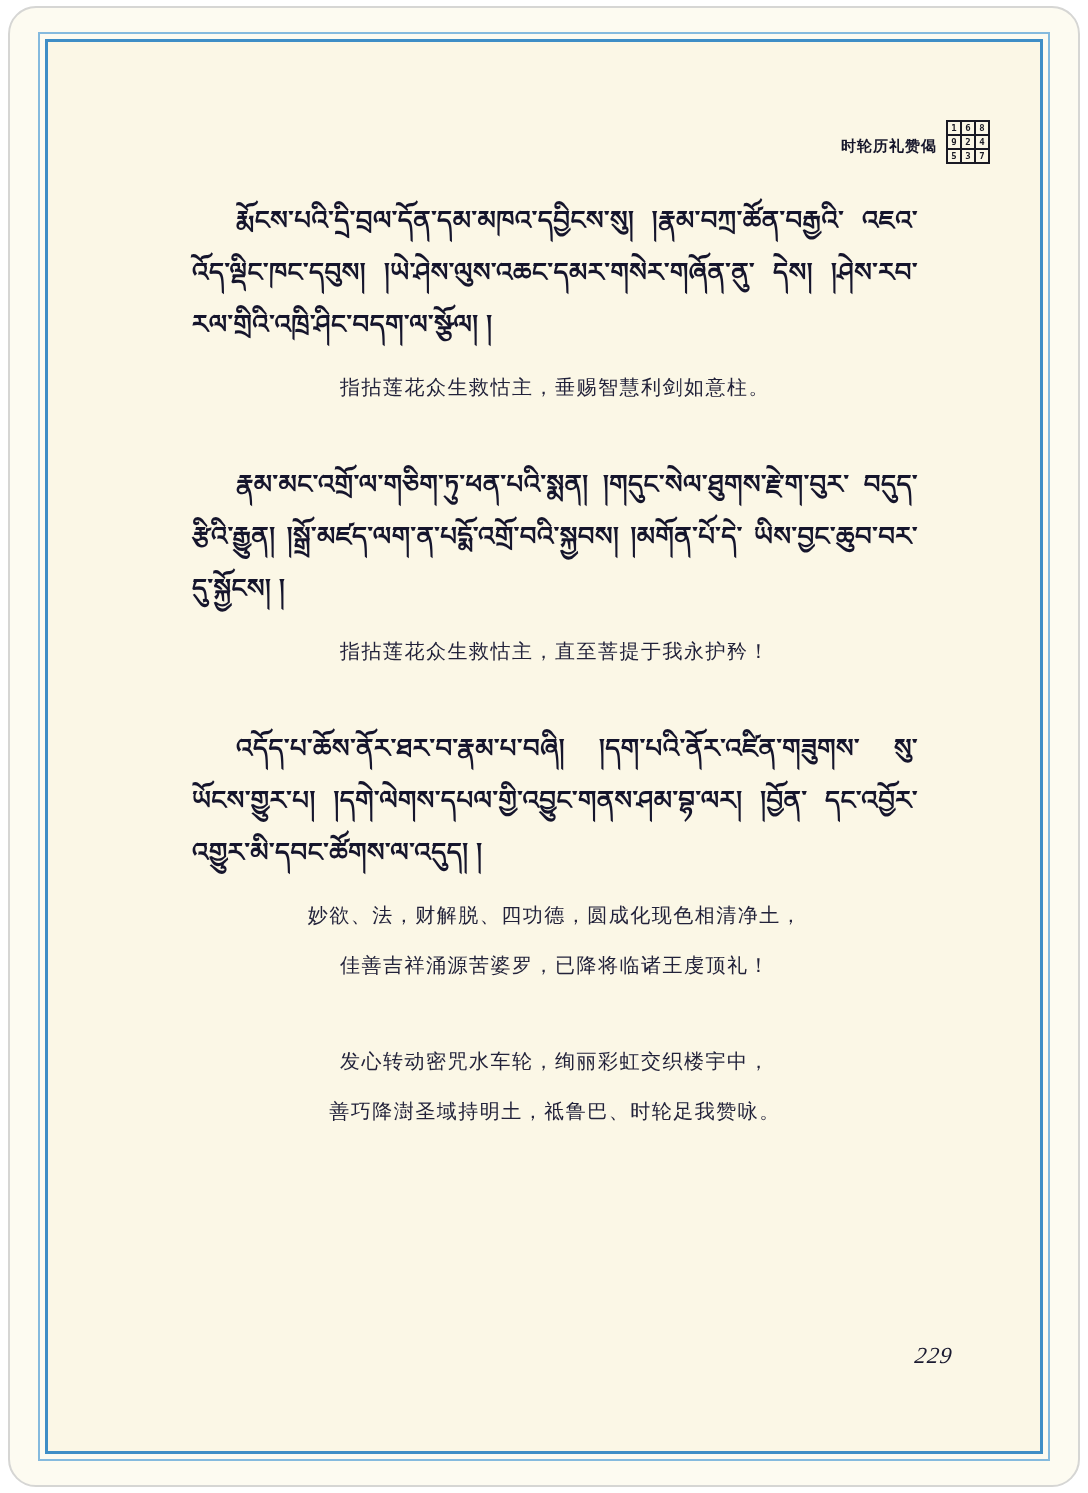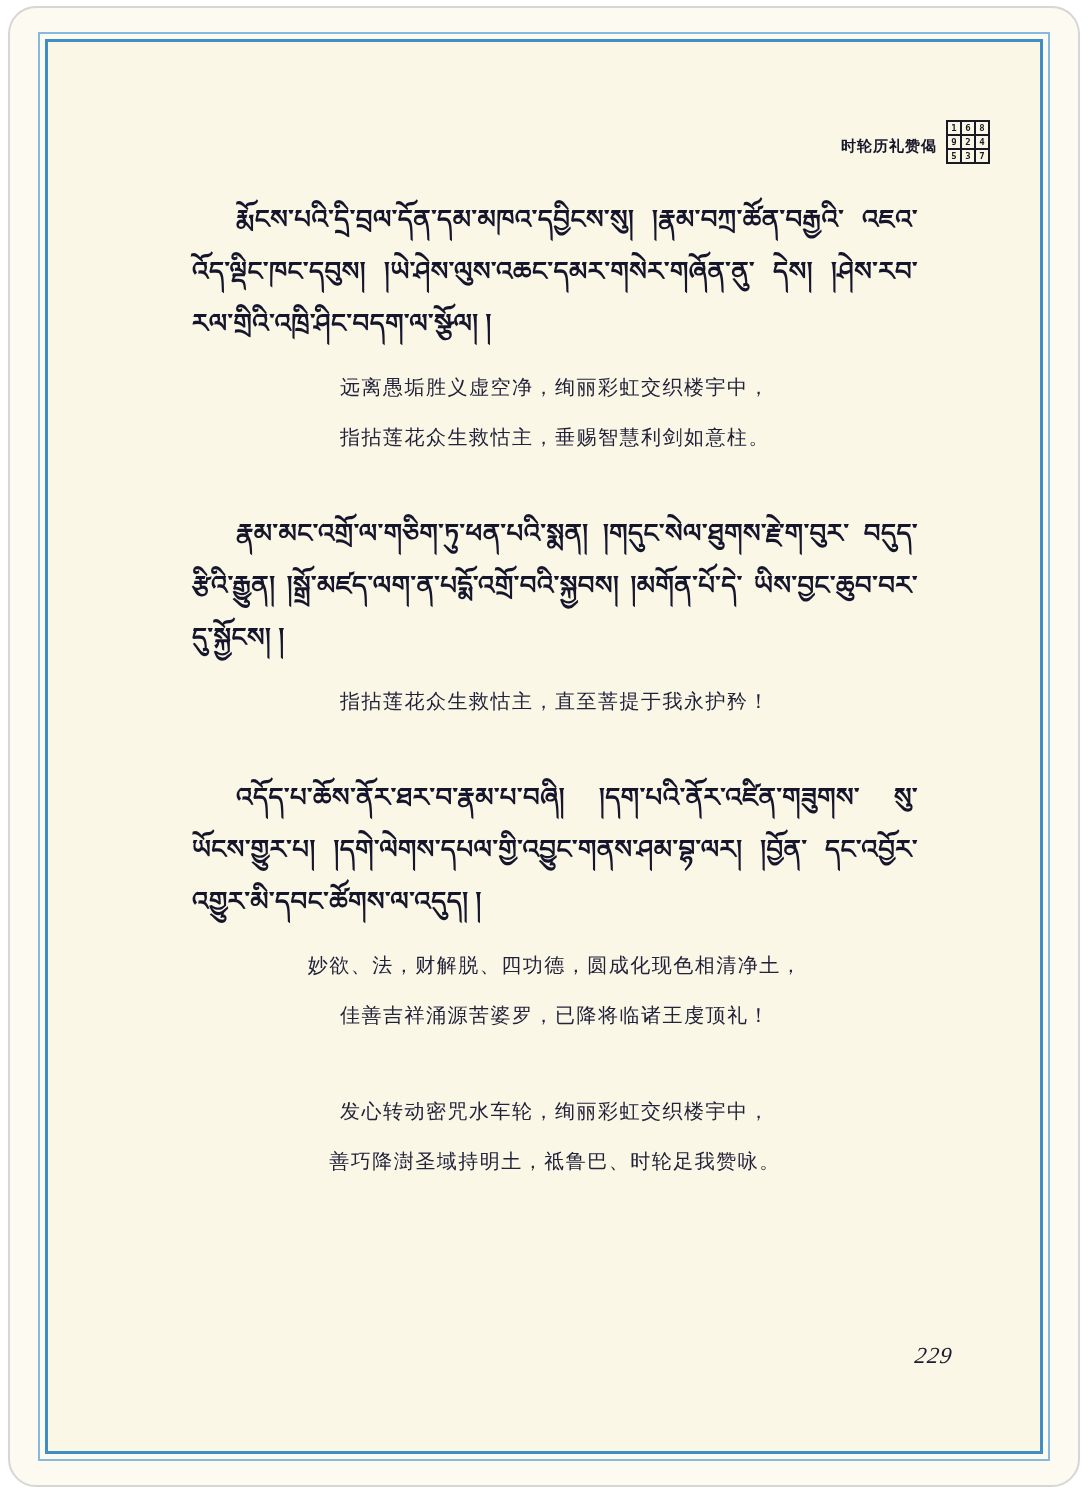--- a/index.html
+++ b/index.html
@@ -41,21 +41,21 @@
     border:2px solid #1a1a24;
     font-family:"DejaVu Sans Mono", monospace;
     font-size:9px;font-weight:bold;color:#1a1a24;
     text-align:center;line-height:12px;
   }
   .content{
     position:absolute;left:182px;top:186px;width:726px;
     z-index:2;
   }
   .tib{
-    font-family:Liberation Serif, serif;
+    font-family:Liberation Sans, sans-serif;
     font-size:26px;line-height:52px;
     color:#15152c;font-weight:600;
     letter-spacing:0.5px;
     text-indent:44px;
     text-align:justify;
   }
   .chi{
     font-size:20px;line-height:50px;
     text-align:center;color:#22223a;
     letter-spacing:1.5px;
@@ -103,21 +103,20 @@
 
   <div class="content">
 
     <div>
       <div class="tib">
         <span>རྨོངས་པའི་དྲི་བྲལ་དོན་དམ་མཁའ་དབྱིངས་སུ།  །རྣམ་བཀྲ་ཚོན་བརྒྱའི་</span>
         <span>འཇའ་འོད་ལྡིང་ཁང་དབུས།    །ཡེ་ཤེས་ལུས་འཆང་དམར་གསེར་གཞོན་ནུ་</span>
         <span>དེས།  །ཤེས་རབ་རལ་གྲིའི་འཁྲི་ཤིང་བདག་ལ་སྩོལ།  །</span>
       </div>
       <div class="chi">
-        <div>远离愚垢胜义虚空净，绚丽彩虹交织楼宇中，</div>
         <div>指拈莲花众生救怙主，垂赐智慧利剑如意柱。</div>
       </div>
     </div>
 
     <div>
       <div class="tib">
         <span>རྣམ་མང་འགྲོ་ལ་གཅིག་ཏུ་ཕན་པའི་སྨན།  །གདུང་སེལ་ཐུགས་རྗེ་ག་བུར་</span>
         <span>བདུད་རྩིའི་རྒྱུན།   །སྒྲོ་མཛད་ལག་ན་པདྨོ་འགྲོ་བའི་སྐྱབས།   །མགོན་པོ་དེ་</span>
         <span>ཡིས་བྱང་ཆུབ་བར་དུ་སྐྱོངས།  །</span>
       </div>

